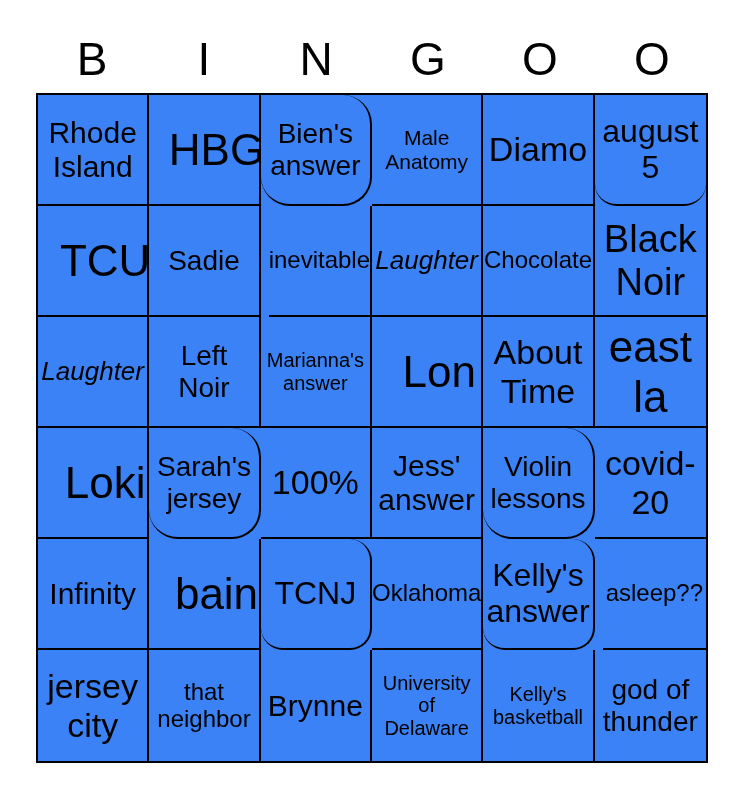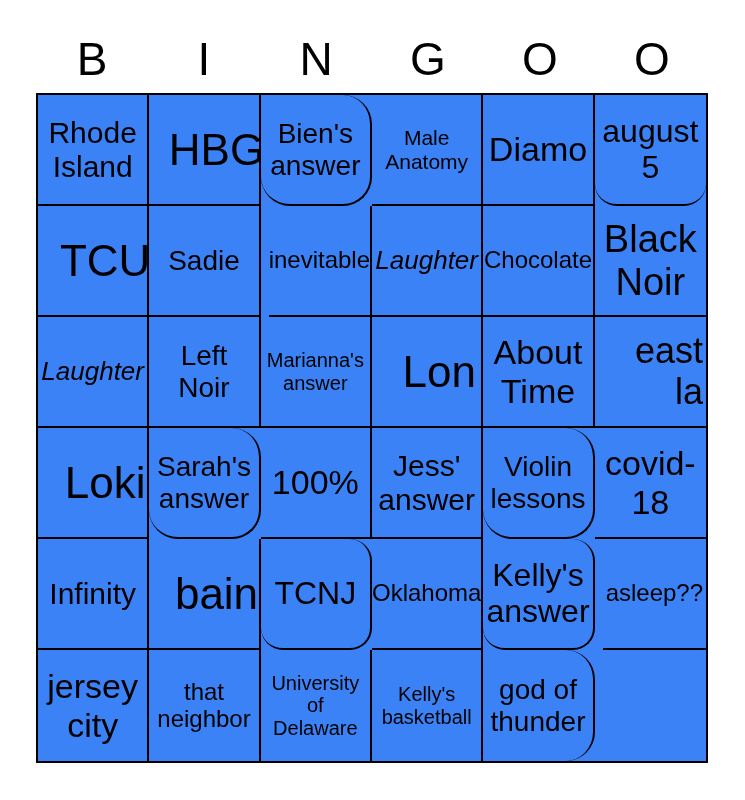--- a/index.html
+++ b/index.html
@@ -63,21 +63,21 @@
   .grid > .cell:nth-child(n+31) { border-bottom: none; }
   .f20 { font-size: 20px; }
   .f21 { font-size: 21px; }
   .f22 { font-size: 24px; }
   .f24 { font-size: 24px; margin-left: 8px; }
   .f26 { font-size: 26px; font-style: italic; }
   .f28 { font-size: 28px; border-radius: 29px; }
   .f30 { font-size: 30px; }
   .f32 { font-size: 32px; border-radius: 22px; }
   .f34 { font-size: 34px; }
-  .f36 { font-size: 36px; text-align: right; }
+  .f36 { font-size: 44px; }
   .f38 { font-size: 38px; }
   .f40 { font-size: 28px; }
   .f44 { font-size: 44px; padding-left: 28px; }
 </style>
 </head>
 <body>
 
 <div class="page">
 
   <div class="header-row">
@@ -106,33 +106,34 @@
     <div class="cell f38">Black Noir</div>
 
     <div class="cell f26">Laughter</div>
     <div class="cell f40">Left Noir</div>
     <div class="cell f20">Marianna's answer</div>
     <div class="cell f44">Lon</div>
     <div class="cell f34">About Time</div>
     <div class="cell f36">east la</div>
 
     <div class="cell f44">Loki</div>
-    <div class="cell f28">Sarah's answer</div>
+    <div class="cell f28">Sarah's jersey</div>
     <div class="cell f34">100%</div>
     <div class="cell f30">Jess' answer</div>
     <div class="cell f28">Violin lessons</div>
-    <div class="cell f34">covid-18</div>
+    <div class="cell f34">covid-20</div>
 
     <div class="cell f30">Infinity</div>
     <div class="cell f44">bain</div>
     <div class="cell f32">TCNJ</div>
     <div class="cell f22">Oklahoma</div>
     <div class="cell f32">Kelly's answer</div>
     <div class="cell f24">asleep??</div>
 
     <div class="cell f34">jersey city</div>
     <div class="cell f22">that neighbor</div>
+    <div class="cell f30">Brynne</div>
     <div class="cell f20">University of Delaware</div>
     <div class="cell f20">Kelly's basketball</div>
     <div class="cell f28">god of thunder</div>
   </div>
 
 </div>
 
 </body></html>

